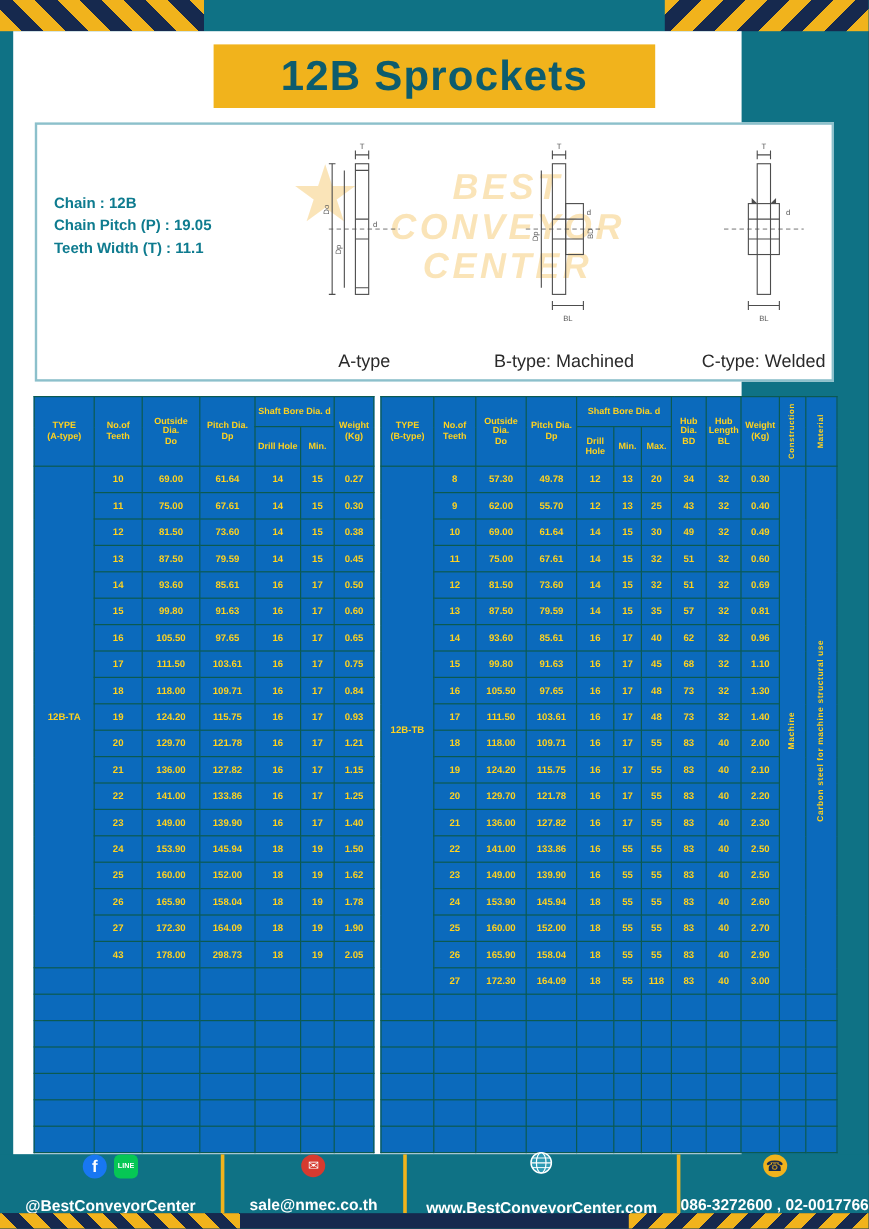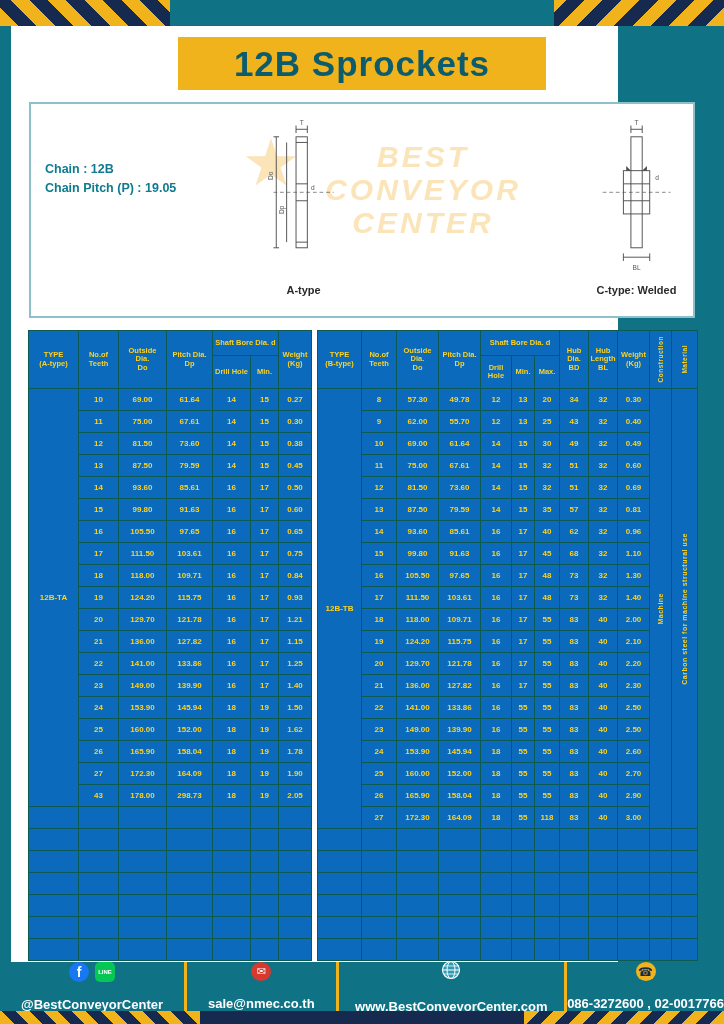--- a/index.html
+++ b/index.html
@@ -29,21 +29,21 @@
   .watermark{position:absolute;left:262px;top:36px;width:260px;text-align:center;color:#f0a818;opacity:.3;
              font-weight:bold;font-style:italic;font-size:30px;line-height:33px;letter-spacing:3px;pointer-events:none;}
   .watermark .star{position:absolute;left:-48px;top:6px;font-size:58px;font-style:normal;}
 
   .diagrams{position:absolute;left:220px;top:14px;right:4px;height:192px;display:flex;justify-content:space-between;}
   .fig{width:24%;display:flex;flex-direction:column;align-items:center;}
   .fig svg{width:100%;height:158px;stroke:#4d4d4d;stroke-width:1;fill:none;}
   .fig svg text{fill:#555;stroke:none;font-size:7px;font-family:"Liberation Sans",sans-serif;}
   .fig .dash{stroke-dasharray:4 3;stroke-width:.7;}
   .fig .weld{fill:#4d4d4d;stroke:none;}
-  .cap{font-size:11px;color:#2a2a2a;margin-top:8px;white-space:nowrap;font-weight:bold;}
+  .cap{font-size:15px;color:#2a2a2a;margin-top:20px;white-space:nowrap;}
 
   .tables{position:absolute;top:304px;left:17px;width:668px;display:flex;gap:5px;}
   table.spec-table{border-collapse:collapse;table-layout:fixed;background:#0b6abc;}
   table.left-t{width:283px;}
   table.right-t{width:380px;}
   .spec-table th,.spec-table td{border:1px solid #0c5a50;color:#ffd21e;text-align:center;
       vertical-align:middle;padding:0;font-weight:bold;overflow:hidden;}
   .spec-table th{font-size:7.5px;line-height:8.5px;}
   .spec-table td{font-size:8px;height:21px;}
   .spec-table thead tr:first-child th{height:24px;}
@@ -80,20 +80,21 @@
   <div class="content">
 
     <div class="title-banner">
       <span>12B Sprockets</span>
     </div>
 
     <div class="info-box">
       <div class="specs">
         <div class="spec-line">Chain : 12B</div>
         <div class="spec-line">Chain Pitch (P) : 19.05</div>
+        <div class="spec-line">Teeth Width (T) : 11.1</div>
       </div>
 
       <div class="watermark">
         <span class="star">★</span>
         <div>BEST</div>
         <div>CONVEYOR</div>
         <div>CENTER</div>
       </div>
 
       <div class="diagrams">
@@ -109,20 +110,37 @@
             <path d="M24 20 h-6 M24 138 h-6"></path>
             <line x1="21" y1="20" x2="21" y2="138"></line>
             <text transform="translate(18 66) rotate(-90)">Do</text>
             <line x1="32" y1="26" x2="32" y2="132"></line>
             <text transform="translate(29 102) rotate(-90)">Dp</text>
             <text x="58" y="77">d</text>
           </svg>
           <div class="cap">A-type</div>
         </div>
 
+        <div class="fig">
+          <svg viewBox="0 0 100 168">
+            <path d="M40 8 v8 M52 8 v8 M40 12 h12"></path>
+            <text x="46" y="7" text-anchor="middle">T</text>
+            <rect x="40" y="20" width="12" height="118"></rect>
+            <rect x="52" y="56" width="16" height="46"></rect>
+            <path d="M40 70 h28 M40 88 h28"></path>
+            <line x1="16" y1="79" x2="84" y2="79" class="dash"></line>
+            <line x1="30" y1="26" x2="30" y2="132"></line>
+            <text transform="translate(27 90) rotate(-90)">Dp</text>
+            <text transform="translate(77 88) rotate(-90)">BD</text>
+            <text x="71" y="66">d</text>
+            <path d="M40 144 v8 M68 144 v8 M40 148 h28"></path>
+            <text x="54" y="162" text-anchor="middle">BL</text>
+          </svg>
+          <div class="cap">B-type: Machined</div>
+        </div>
 
 
         <div class="fig">
           <svg viewBox="0 0 100 168">
             <path d="M44 8 v8 M56 8 v8 M44 12 h12"></path>
             <text x="50" y="7" text-anchor="middle">T</text>
             <rect x="44" y="20" width="12" height="118"></rect>
             <rect x="36" y="56" width="28" height="46"></rect>
             <path class="weld" d="M44 56 l-5 -5 v5 z M56 56 l5 -5 v5 z"></path>
             <path d="M36 70 h28 M36 88 h28"></path>

